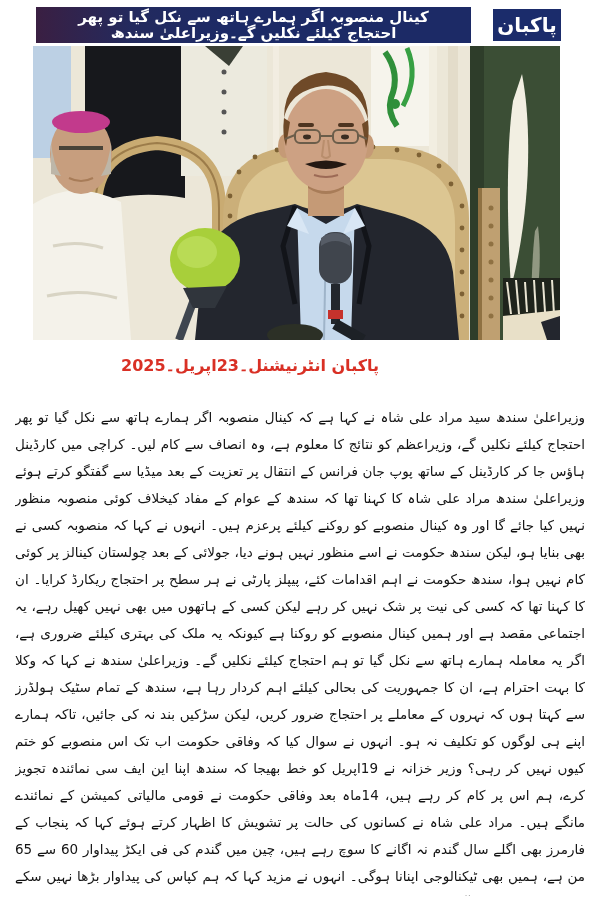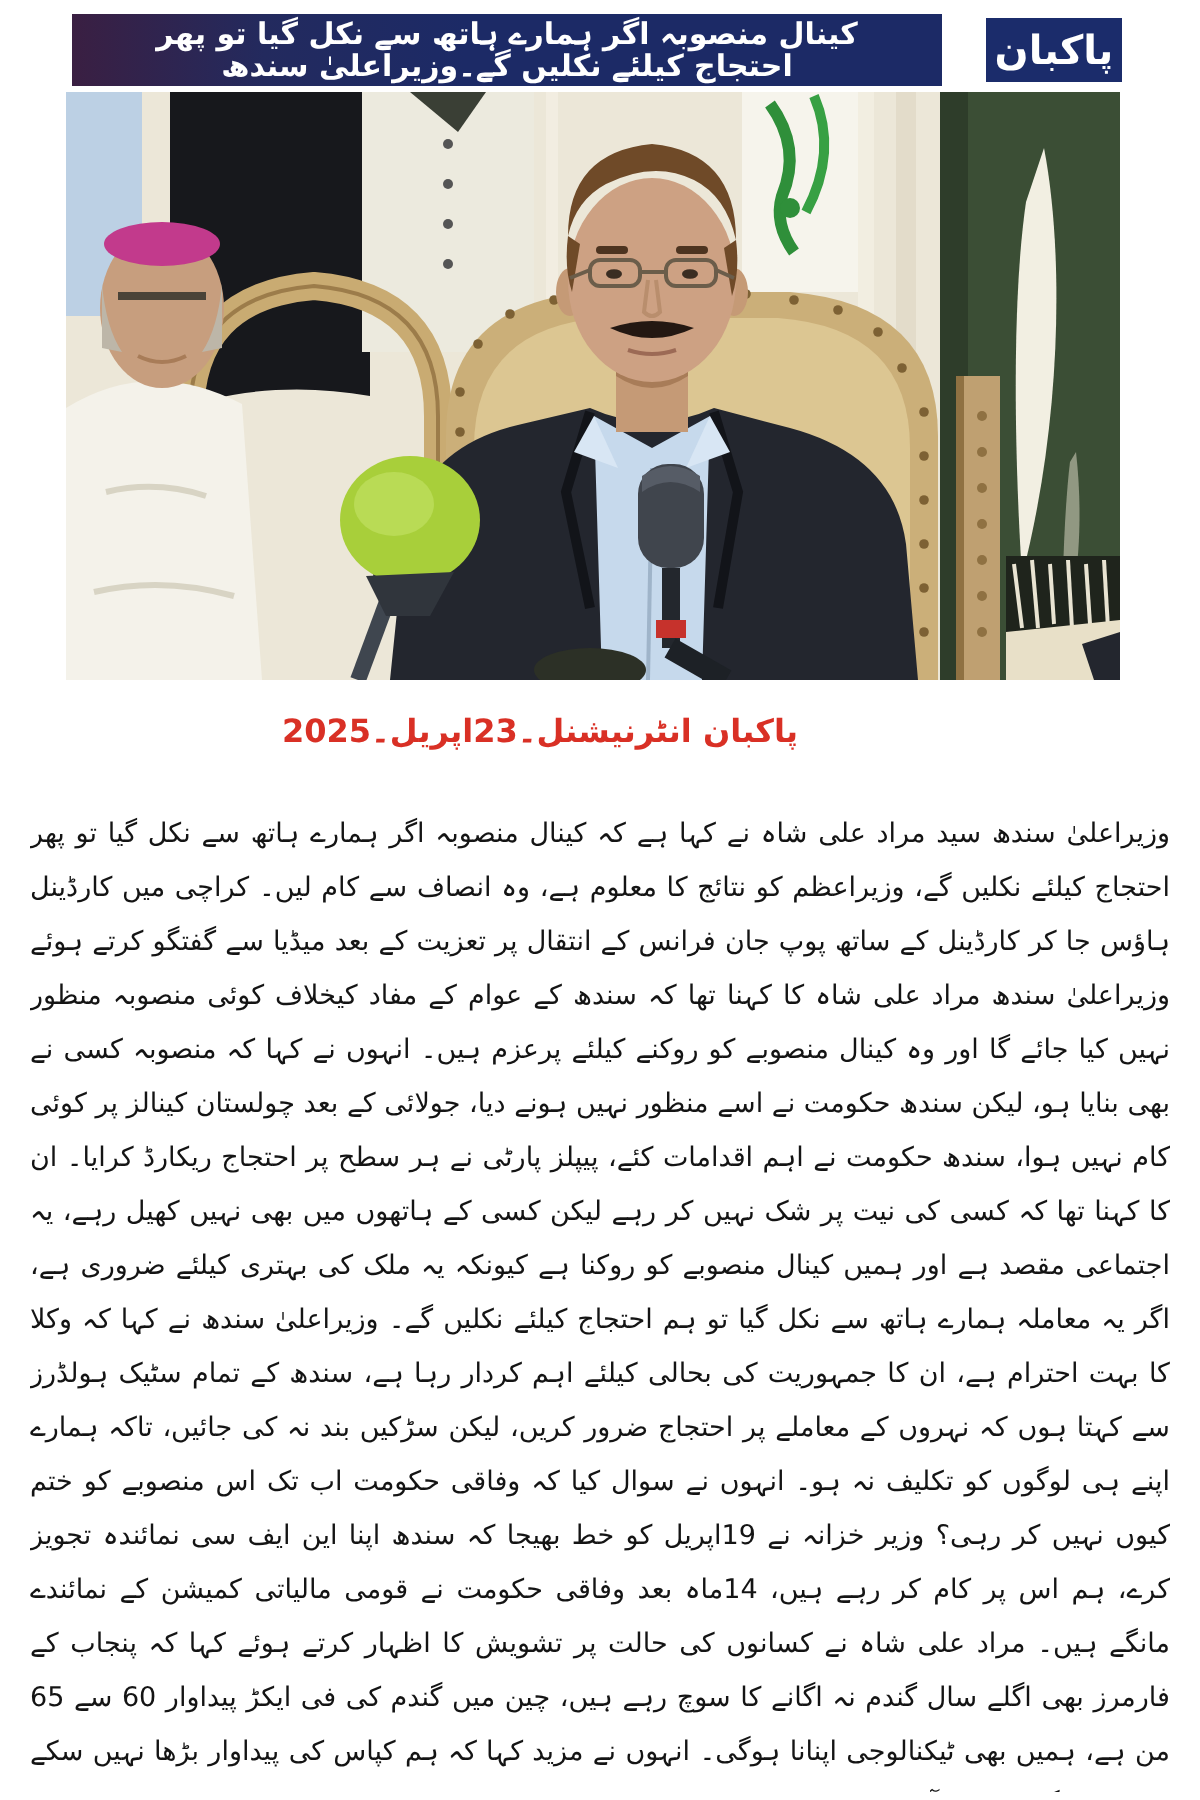--- a/index.html
+++ b/index.html
@@ -34,21 +34,21 @@
   .photo{
     position:absolute;left:33px;top:46px;width:527px;height:294px;
     overflow:hidden;background:#ece7d8;
   }
   .photo svg{display:block;width:100%;height:100%;}
 
   
   .byline{
     position:absolute;left:0;top:356px;width:500px;
     text-align:center;direction:rtl;
-    color:#d93025;font-size:16px;font-weight:bold;margin-left:20px;
+    color:#d93025;font-size:16px;font-weight:bold;
   }
 
   
   .article{
     position:absolute;left:15px;top:404px;width:570px;height:492px;
     overflow:hidden;
     direction:rtl;text-align:justify;
     color:#141414;font-size:13.5px;line-height:27px;
     font-weight:500;
   }

